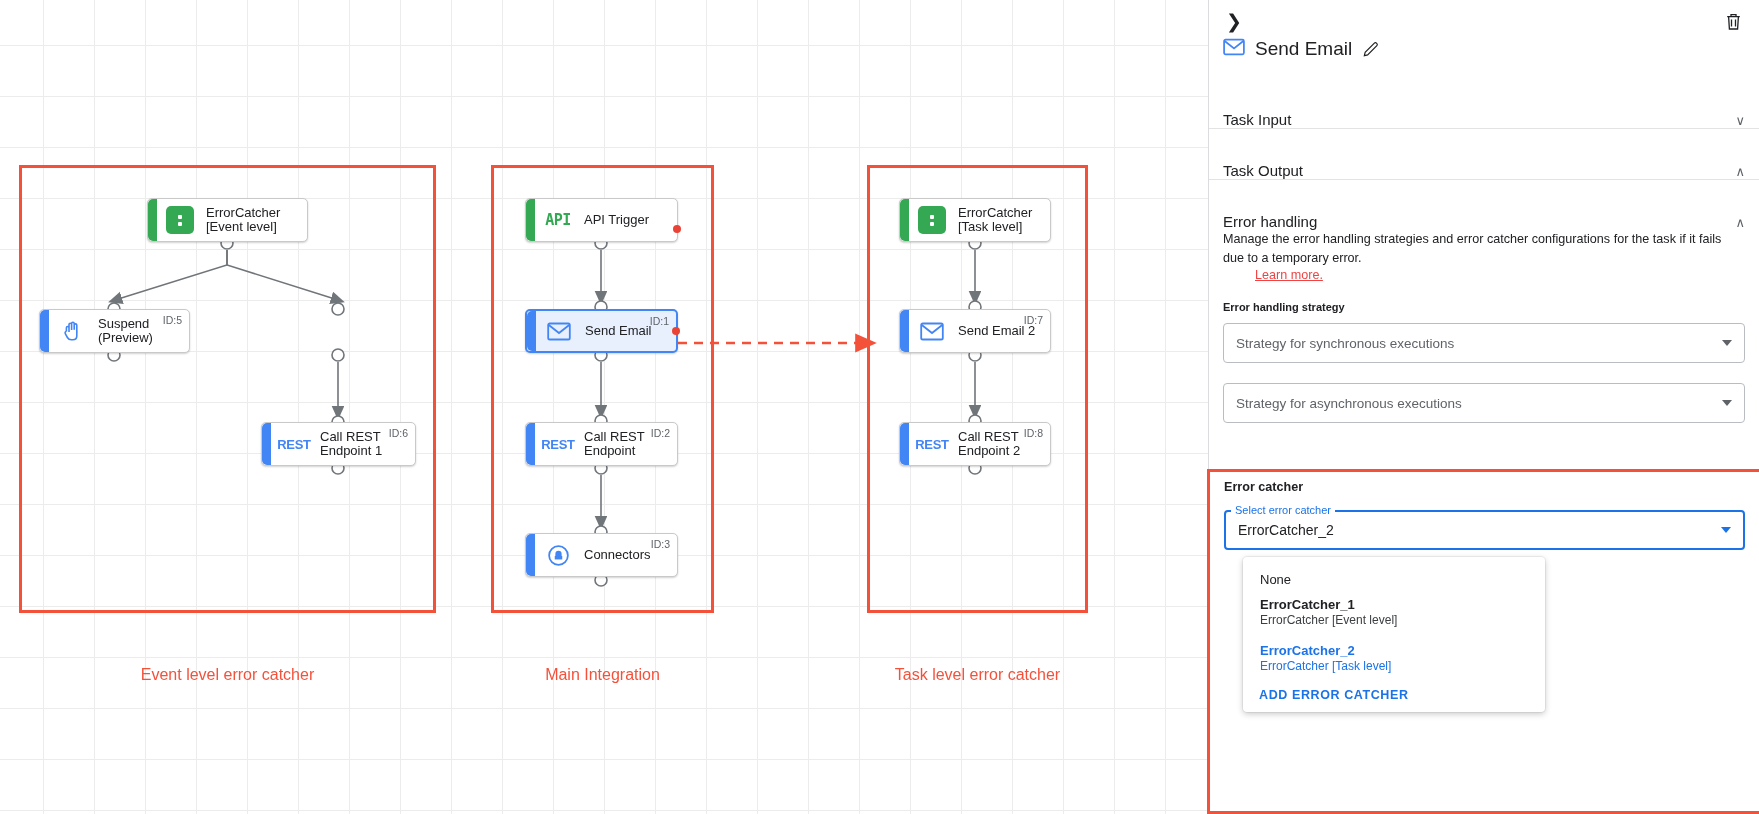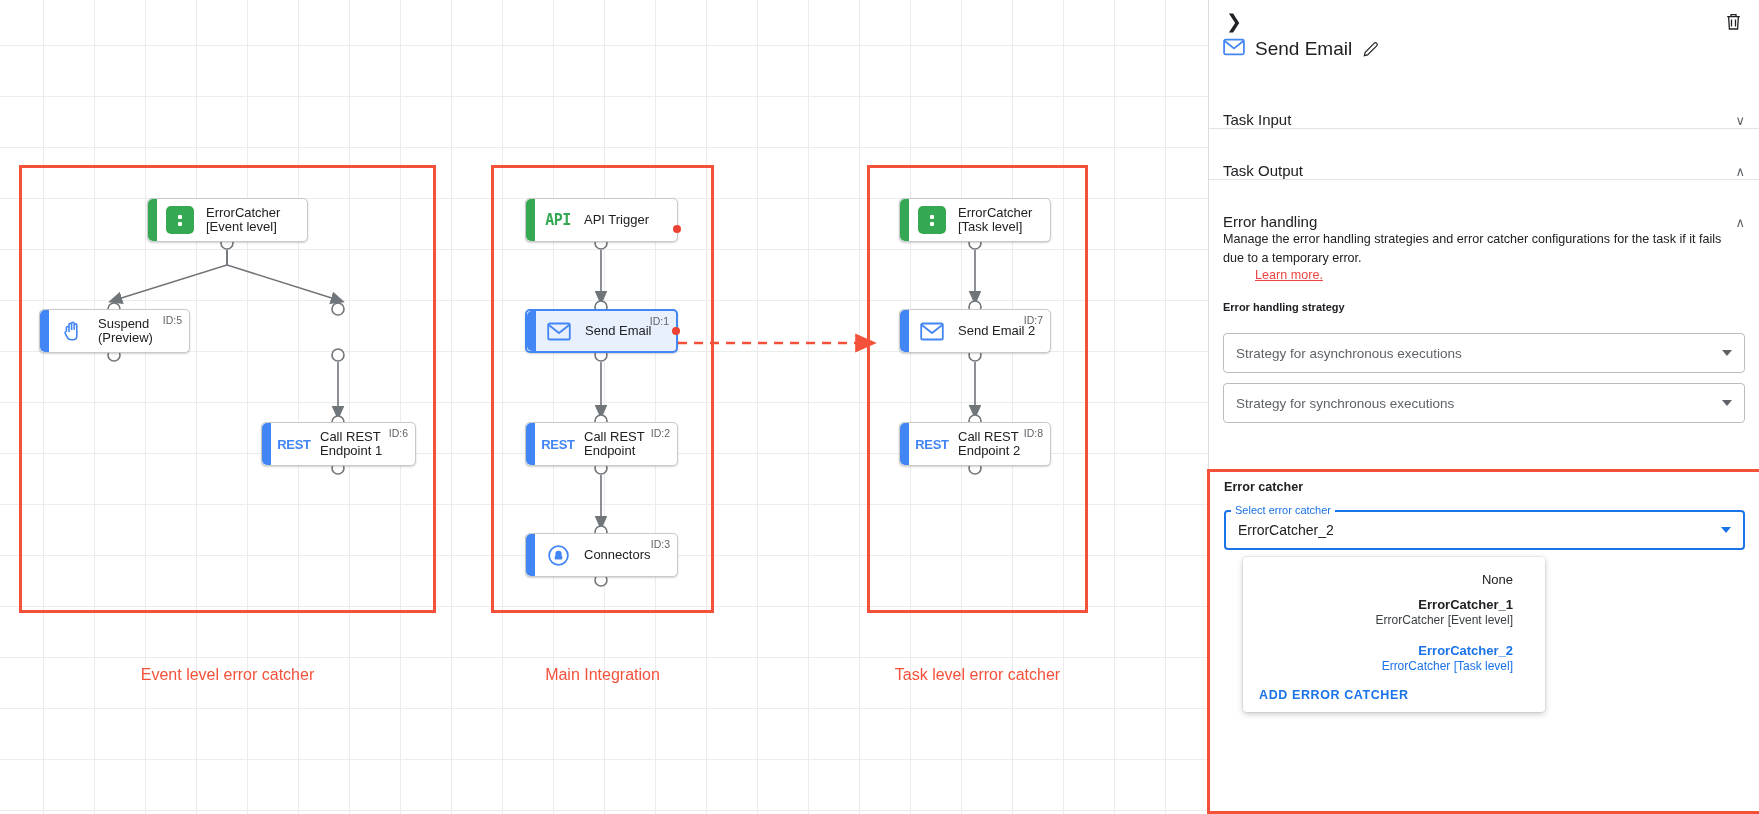--- a/index.html
+++ b/index.html
@@ -172,21 +172,21 @@
     font-size:11px; color:#1a73e8;
   }
   .outlined-select .val { font-size:14px; color:#202124; }
 
   .dropdown {
     position:absolute; left:33px; top:85px; width:302px;
     background:#fff; border-radius:4px;
     box-shadow:0 2px 6px rgba(0,0,0,.22), 0 0 0 1px rgba(0,0,0,.05);
     padding:10px 0 8px 0;
   }
-  .dd-item { padding:5px 32px; cursor:pointer;text-align:right; }
+  .dd-item { padding:5px 17px; cursor:pointer; }
   .dd-item .l1 { font-size:13px; color:#202124; }
   .dd-item .l1.bold { font-weight:bold; }
   .dd-item .l2 { font-size:12px; color:#3c4043; margin-top:1px;}
   .dd-item.sel .l1 { color:#1a73e8; font-weight:bold; }
   .dd-item.sel .l2 { color:#1a73e8; }
   .dd-action {
     padding:10px 16px 2px 16px; font-size:12.5px; letter-spacing:.6px;
     color:#1a73e8; font-weight:bold; cursor:pointer;
   }
 </style>
@@ -409,26 +409,26 @@
 
   <div class="section" style="border-bottom:none;">
     <div class="section-head">
       <span class="stitle">Error handling</span>
       <span class="caret">∧</span>
     </div>
     <div class="sec-body">
       <div class="desc">Manage the error handling strategies and error catcher configurations for the task if it fails due to a temporary error.</div>
       <div class="learn">Learn more.</div>
       <div class="field-label">Error handling strategy</div>
+      <div class="select">
+        <span class="ph">Strategy for synchronous executions</span>
+        <span class="arrow-dn"></span>
+      </div>
       <div class="select" style="margin-top:20px;">
         <span class="ph">Strategy for asynchronous executions</span>
-        <span class="arrow-dn"></span>
-      </div>
-      <div class="select">
-        <span class="ph">Strategy for synchronous executions</span>
         <span class="arrow-dn"></span>
       </div>
     </div>
   </div>
 </div>
 
 <div id="errorcatcher-block">
   <div class="ec-inner">
     <div class="ec-title">Error catcher</div>
 

